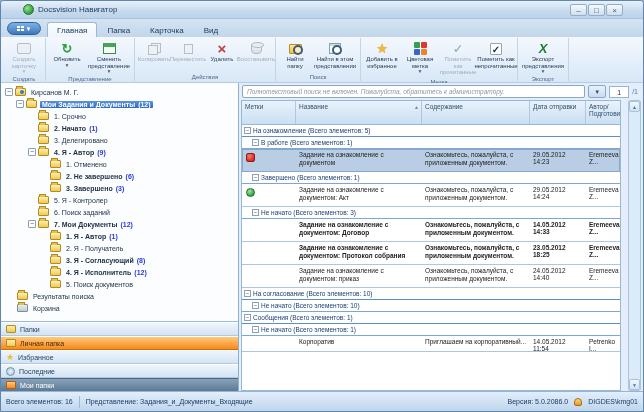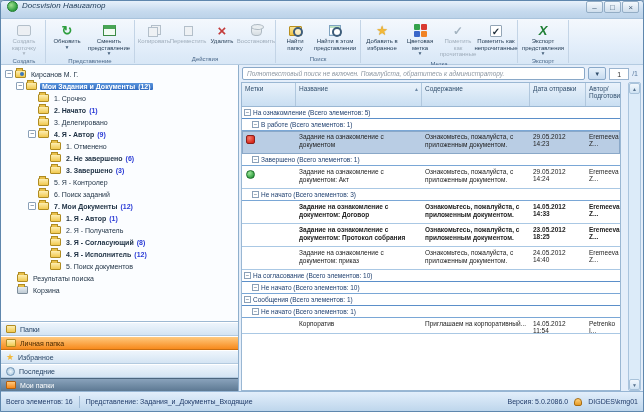--- a/index.html
+++ b/index.html
@@ -2,22 +2,22 @@
 <html><head>
 <meta charset="utf-8">
 <style>
   * { box-sizing: border-box; margin: 0; padding: 0; }
   html,body { width:644px; height:412px; }
   body { font-family:"Liberation Sans", sans-serif; background:#8fa8c0; overflow:hidden; }
   .window { width:644px; height:412px; display:flex; flex-direction:column;
     background:#cfe1f2; border:1px solid #5f87ad; border-radius:4px 4px 0 0; overflow:hidden; }
 
   
-  .titlebar { height:18px; flex:0 0 18px; display:flex; padding:0 4px;
-    background:linear-gradient(#e7f1fb,#c6daee 60%,#bcd3e9); border-bottom:1px solid #a9c3dc;font-style:italic; }
+  .titlebar { height:18px; flex:0 0 18px; display:flex; align-items:center; padding:0 20px;
+    background:linear-gradient(#e7f1fb,#c6daee 60%,#bcd3e9); border-bottom:1px solid #a9c3dc; }
   .app-logo { width:11px; height:11px; border-radius:50%; margin:0 4px 0 2px;
     background:radial-gradient(circle at 35% 35%, #9fe08f, #2f9e3f 70%); border:1px solid #1d7a2c; }
   .title-text { font-size:8px; color:#1e3a56; }
   .win-controls { margin-left:auto; display:flex; gap:1px; }
   .wbtn { width:17px; height:12px; font-size:8px; line-height:11px; text-align:center; color:#3f5a74;
     background:linear-gradient(#f4f9fd,#cfdeec); border:1px solid #93adc5; border-radius:2px; cursor:default; }
 
   
   .tabrow { height:18px; flex:0 0 18px; background:linear-gradient(#d3e3f3,#c2d7ea); display:flex; align-items:flex-end; padding:0 2px; }
   .appmenu { width:34px; height:13px; margin:0 6px 2px 4px; border-radius:7px;
@@ -150,20 +150,30 @@
   <div class="titlebar">
     <span class="app-logo"></span>
     <span class="title-text">Docsvision Навигатор</span>
     <div class="win-controls">
       <span class="wbtn">–</span>
       <span class="wbtn">□</span>
       <span class="wbtn">×</span>
     </div>
   </div>
 
+  <div class="tabrow">
+    <div class="appmenu">
+      <span class="grid"></span>
+      <span class="arr">▼</span>
+    </div>
+    <div class="tab active">Главная</div>
+    <div class="tab">Папка</div>
+    <div class="tab">Карточка</div>
+    <div class="tab">Вид</div>
+  </div>
 
   <div class="ribbon">
     <div class="rgroup">
       <div class="rgroup-buttons">
         <div class="rbtn disabled">
           <span class="ric">
               <span class="i-create"></span>
             </span>
           <span class="rlabel">Создать карточку</span>
           <span class="drop">▼</span>

